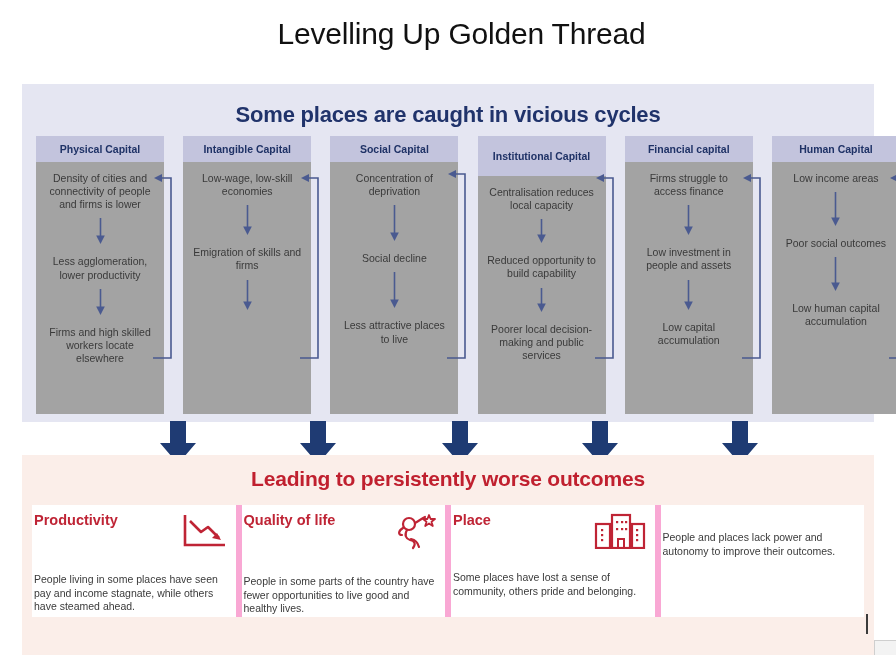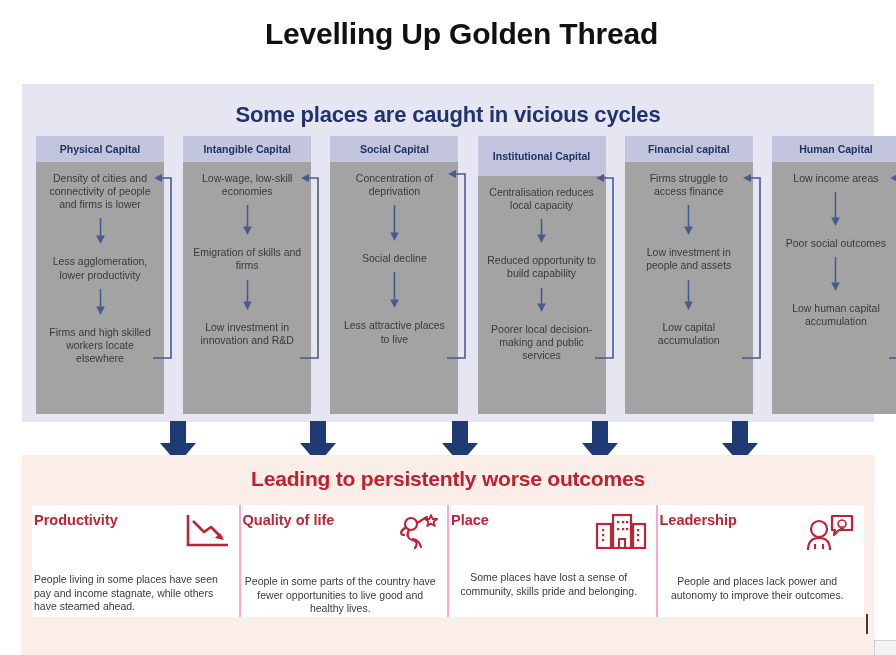--- a/index.html
+++ b/index.html
@@ -13,21 +13,21 @@
     background: #ffffff;
     font-family: "Liberation Sans", sans-serif;
     overflow: hidden;
     position: relative;
   }
 
   
   .page-title {
     text-align: center;
     font-size: 30px;
-    font-weight: bold;
+    font-weight: normal;
     color: #111111;
     letter-spacing: -0.2px;
     padding-top: 17px;
     line-height: 1.1;
     margin-left: 27px;
   }
 
   
   .vicious-panel {
     position: absolute;
@@ -145,21 +145,21 @@
     display: flex;
   }
   .outcome-card {
     flex: 1;
     padding: 8px 9px 6px 2px;
     box-sizing: border-box;
     position: relative;
     display: flex;
     flex-direction: column;
   }
-  .outcome-card + .outcome-card { border-left: 2px solid #f9a8d4; text-align: center; }
+  .outcome-card + .outcome-card { border-left: 6px solid #f9a8d4; }
   .card-top {
     display: flex;
     align-items: flex-start;
     justify-content: space-between;
   }
   .card-title {
     font-size: 14.5px;
     font-weight: bold;
     color: #bf2435;
     line-height: 1.1;
@@ -246,21 +246,20 @@
               <polygon points="6.5,30 2.2,21.5 10.8,21.5" fill="#4a5a90"></polygon>
             </svg>
         </div>
         <div class="cyc-step">Emigration of skills and firms</div>
         <div class="cyc-arrow">
           <svg width="13" height="30" viewBox="0 0 13 30">
               <line x1="6.5" y1="0" x2="6.5" y2="23" stroke="#4a5a90" stroke-width="1.6"></line>
               <polygon points="6.5,30 2.2,21.5 10.8,21.5" fill="#4a5a90"></polygon>
             </svg>
         </div>
-        <div class="cyc-step">Low investment in innovation and R&amp;D</div>
       </div>
       <svg class="loop-svg" width="26" height="206" viewBox="0 0 26 206">
         <path d="M2 196 H20 V16 H11" fill="none" stroke="#4a5a90" stroke-width="1.6"></path>
         <polygon points="3,16 11,12 11,20" fill="#4a5a90"></polygon>
       </svg>
     </div>
 
     <div class="capital-col">
       <div class="col-header">Social Capital</div>
       <div class="col-body">
@@ -445,38 +444,24 @@
             <rect x="22" y="15" width="2.2" height="2.2" fill="#bf2435"></rect>
             <rect x="27" y="15" width="2.2" height="2.2" fill="#bf2435"></rect>
             <rect x="31" y="15" width="2.2" height="2.2" fill="#bf2435"></rect>
             <rect x="42" y="16" width="2.2" height="2.2" fill="#bf2435"></rect>
             <rect x="42" y="21" width="2.2" height="2.2" fill="#bf2435"></rect>
             <rect x="42" y="26" width="2.2" height="2.2" fill="#bf2435"></rect>
             <rect x="24" y="26" width="6" height="9" fill="none" stroke="#bf2435" stroke-width="2"></rect>
           </svg>
         </div>
       </div>
-      <div class="card-desc">Some places have lost a sense of community, skills pride and belonging.</div>
+      <div class="card-desc">Some places have lost a sense of community, others pride and belonging.</div>
     </div>
 
     <div class="outcome-card card-leadership">
-      <div class="card-top">
-        <div class="card-title">Leadership</div>
-        <div class="card-icon">
-          <svg width="50" height="40" viewBox="0 0 50 40">
-            <circle cx="14" cy="16" r="8" fill="none" stroke="#bf2435" stroke-width="2.2"></circle>
-            <path d="M3 37 C3 28 8 25 14 25 C20 25 25 28 25 37" fill="none" stroke="#bf2435" stroke-width="2.2"></path>
-            <line x1="10" y1="31" x2="10" y2="36" stroke="#bf2435" stroke-width="2"></line>
-            <line x1="18" y1="31" x2="18" y2="36" stroke="#bf2435" stroke-width="2"></line>
-            <path d="M27 3 H47 V17 H34 L29 22 L30 17 H27 Z" fill="none" stroke="#bf2435" stroke-width="2.2" stroke-linejoin="round"></path>
-            <path d="M37 7 C34.5 7 33 9 33 11 C33 12.5 34 13.3 34.5 14 H39.5 C40 13.3 41 12.5 41 11 C41 9 39.5 7 37 7 Z" fill="none" stroke="#bf2435" stroke-width="1.6"></path>
-            <line x1="35" y1="15.3" x2="39" y2="15.3" stroke="#bf2435" stroke-width="1.6"></line>
-          </svg>
-        </div>
-      </div>
       <div class="card-desc">People and places lack power and autonomy to improve their outcomes.</div>
     </div>
 
   </div>
 </div>
 
 <div class="artifact-caret"></div>
 <div class="artifact-box"></div>
 
 </body></html>

